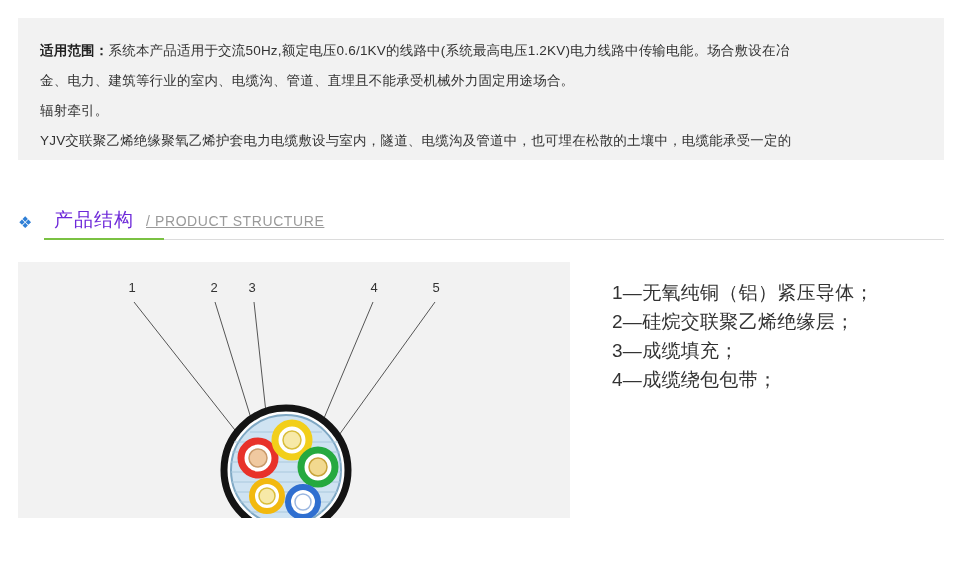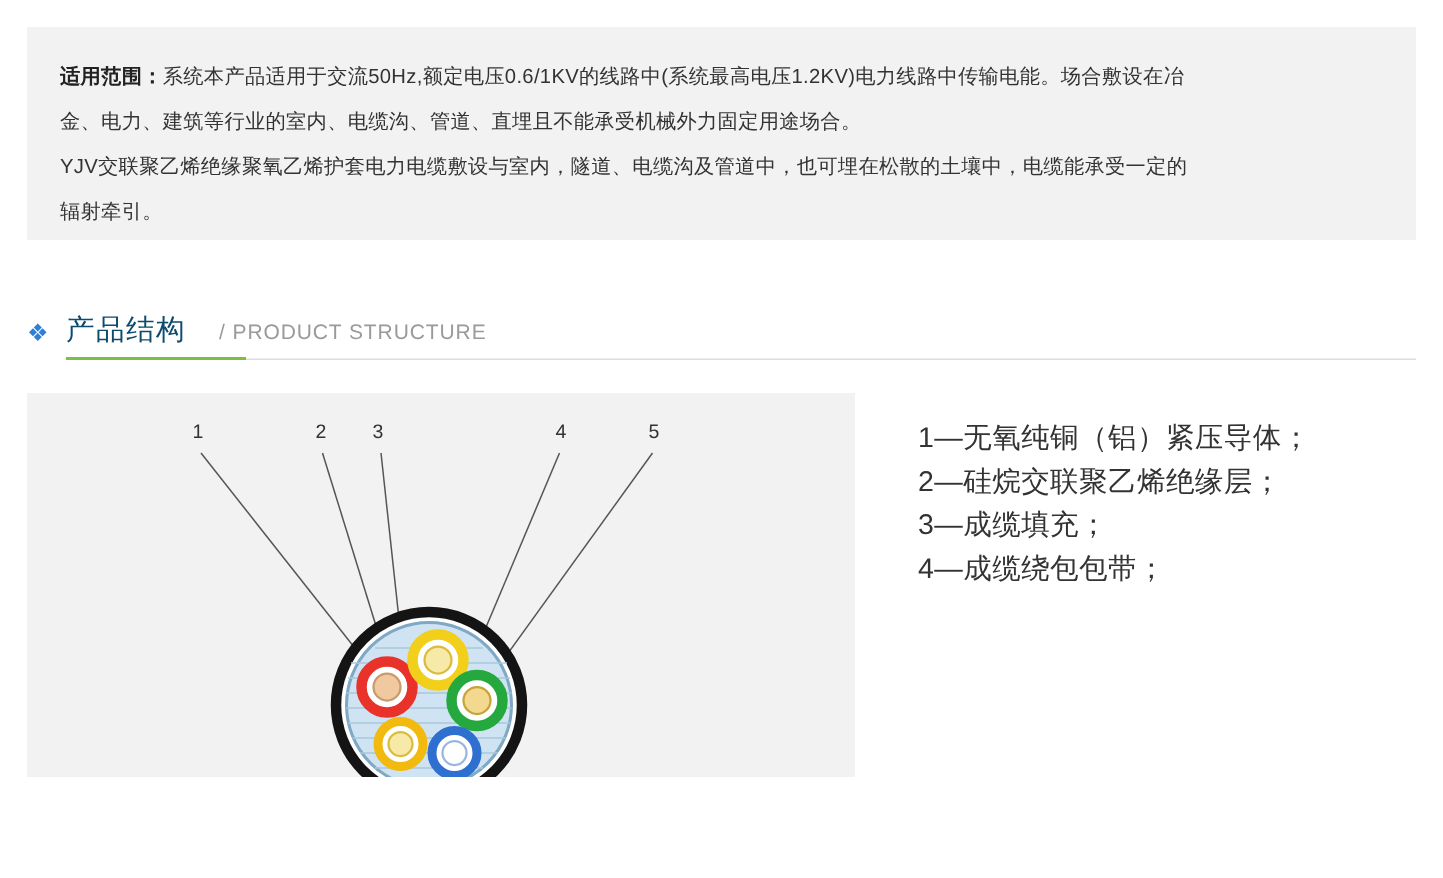--- a/index.html
+++ b/index.html
@@ -55,33 +55,34 @@
     left: 0;
     top: 10px;
     width: 16px;
     height: 16px;
     color: #2f7fd6;
     font-size: 16px;
     line-height: 16px;
   }
   .section-head .cn-title {
     position: absolute;
-    left: 26px;
+    left: 36px;
     top: 2px;
     font-size: 19px;
-    color: #0c4a6e;
+    color: #6d28d9;
     letter-spacing: 1px;
   }
   .section-head .en-title {
     position: absolute;
     left: 128px;
     top: 8px;
     font-size: 14px;
     color: #9a9a9a;
     letter-spacing: 0.6px;
+    text-decoration: underline;
   }
   .section-head .underline-green {
     position: absolute;
     left: 26px;
     top: 33px;
     width: 120px;
     height: 2px;
     background: #7ac143;
   }
   .section-head .underline-grey {
@@ -126,22 +127,22 @@
   }
 </style>
 </head>
 <body>
 
 <div class="page">
 
   <div class="scope-panel">
     <div class="scope-line"><span class="scope-label">适用范围：</span><span>系统本产品适用于交流50Hz,额定电压0.6/1KV的线路中(系统最高电压1.2KV)电力线路中传输电能。场合敷设在冶</span></div>
     <div class="scope-line">金、电力、建筑等行业的室内、电缆沟、管道、直埋且不能承受机械外力固定用途场合。</div>
+    <div class="scope-line">辐射牵引。</div>
     <div class="scope-line">YJV交联聚乙烯绝缘聚氧乙烯护套电力电缆敷设与室内，隧道、电缆沟及管道中，也可埋在松散的土壤中，电缆能承受一定的</div>
-    <div class="scope-line">辐射牵引。</div>
   </div>
 
   <div class="section-head">
     <span class="diamond-icon">❖</span>
     <span class="cn-title">产品结构</span>
     <span class="en-title">/ PRODUCT STRUCTURE</span>
     <span class="underline-green"></span>
     <span class="underline-grey"></span>
   </div>
 

